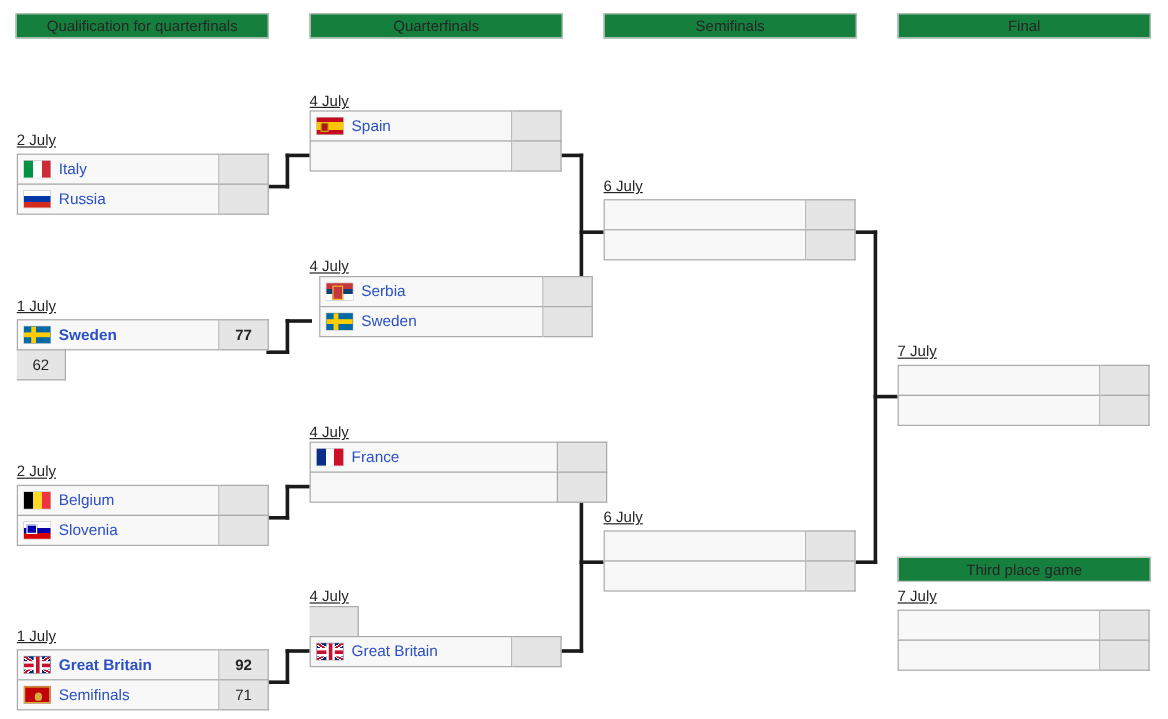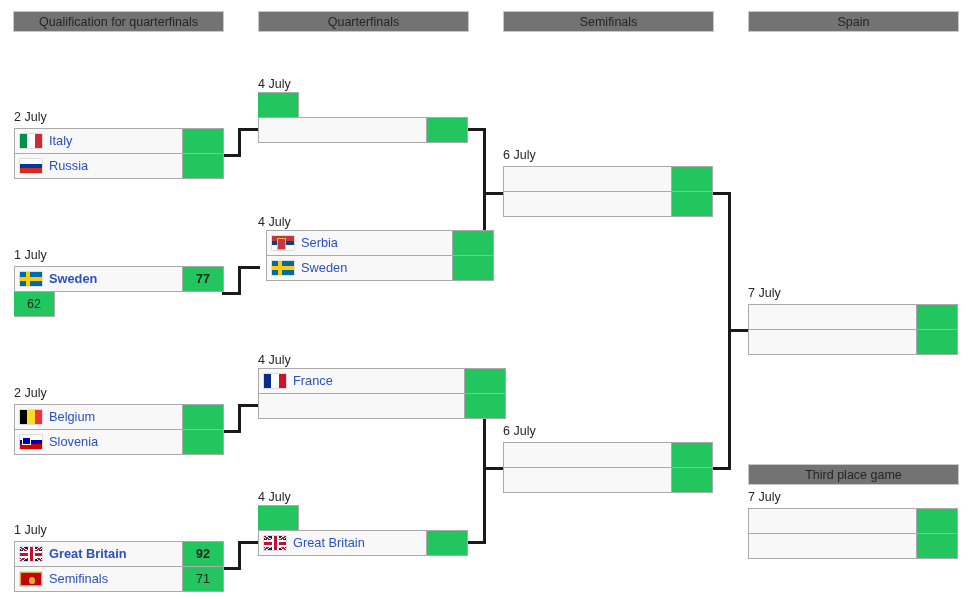--- a/index.html
+++ b/index.html
@@ -13,37 +13,38 @@
     overflow:hidden;
   }
   #bracket{position:absolute;left:0;top:0;width:973px;height:599px;}
 
   
   .round-header{
     position:absolute;
     height:21px;
     line-height:21px;
     text-align:center;
-    background:#737373;
+    background:#15803d;
     border:1px solid #c8c8c8;
     color:#252525;
     font-size:12.5px;
     box-sizing:border-box;
     white-space:nowrap;
     overflow:hidden;
   }
 
   
   .date-label{
     position:absolute;
     height:15px;
     line-height:15px;
     font-size:12.5px;
     color:#252525;
     white-space:nowrap;
+    text-decoration:underline;
   }
 
   
   .match{
     position:absolute;
     box-sizing:border-box;
   }
   .match .row{
     position:relative;
     display:flex;
@@ -60,21 +61,21 @@
     align-items:center;
     padding-left:5px;
     overflow:hidden;
     white-space:nowrap;
   }
   .cell-score{
     flex:0 0 41px;
     box-sizing:border-box;
     border:1px solid #aaaaaa;
     border-left:0;
-    background:#22c55e;
+    background:#e5e5e5;
     display:flex;
     align-items:center;
     justify-content:center;
     font-size:12.5px;
     color:#252525;
   }
   .cell-score.win{font-weight:bold;}
 
   .flag{
     flex:0 0 auto;
@@ -139,21 +140,21 @@
   .f-gb .uj4:after{content:"";position:absolute;left:2px;top:0;width:3px;height:100%;background:#c8102e;}
 </style>
 </head>
 <body>
 
 <div id="bracket">
 
   <div class="round-header" style="left:13px;top:11px;width:211px;">Qualification for quarterfinals</div>
   <div class="round-header" style="left:258px;top:11px;width:211px;">Quarterfinals</div>
   <div class="round-header" style="left:503px;top:11px;width:211px;">Semifinals</div>
-  <div class="round-header" style="left:748px;top:11px;width:211px;">Spain</div>
+  <div class="round-header" style="left:748px;top:11px;width:211px;">Final</div>
   <div class="round-header" style="left:748px;top:464px;width:211px;">Third place game</div>
 
   <div class="ln h" style="left:222px;top:154px;width:19px;"></div>
   <div class="ln v" style="left:238px;top:128px;height:29px;"></div>
   <div class="ln h" style="left:238px;top:128px;width:22px;"></div>
 
   <div class="ln h" style="left:222px;top:292px;width:19px;"></div>
   <div class="ln v" style="left:238px;top:266px;height:29px;"></div>
   <div class="ln h" style="left:238px;top:266px;width:22px;"></div>
 
@@ -249,20 +250,24 @@
         <span class="flag f-montenegro"></span>
         <span class="team-name">Semifinals</span>
       </div>
       <div class="cell-score">71</div>
     </div>
   </div>
 
   <div class="date-label" style="left:258px;top:77px;">4 July</div>
   <div class="match" style="left:258px;top:92px;width:210px;">
     <div class="row">
+      <div class="cell-team">
+        <span class="flag f-spain"></span>
+        <span class="team-name">Spain</span>
+      </div>
       <div class="cell-score"></div>
     </div>
     <div class="row">
       <div class="cell-team">
         <span class="team-name"></span>
       </div>
       <div class="cell-score"></div>
     </div>
   </div>
 

